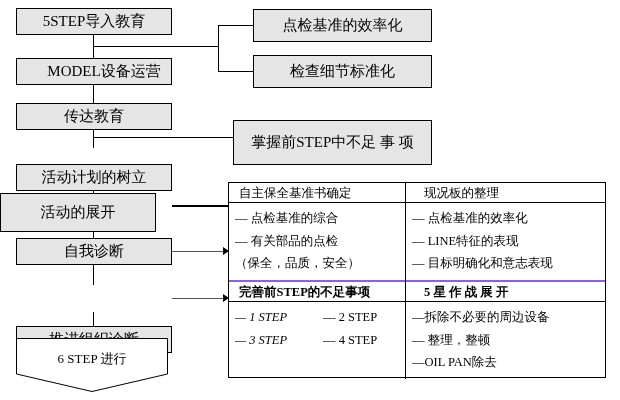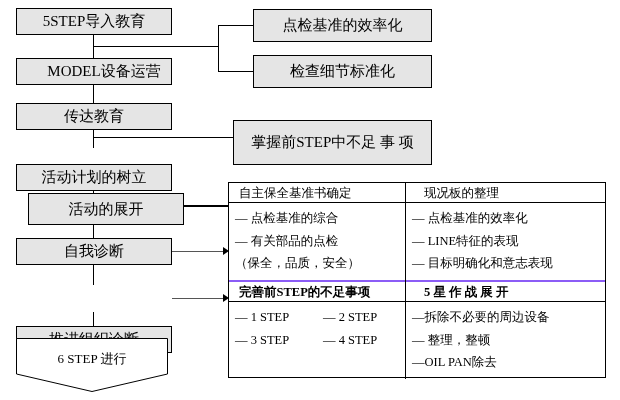--- a/index.html
+++ b/index.html
@@ -101,21 +101,21 @@
   #matrix .item{
     font-size:12.5px;
     line-height:1;
     padding:5px 0 5px 6px;
     white-space:nowrap;
   }
   #matrix .sec2 .hdr{border-top:2px solid #8b5cf6;font-weight:bold;}
   .indent{padding-left:22px;}
   .twocol{display:flex;}
   .twocol span{display:inline-block;}
-  .twocol .c1{width:88px;}
+  .twocol .c1{width:88px;font-style:italic;}
 </style>
 </head>
 <body>
 
 <div id="canvas">
 
   <div class="box" style="left:16px;top:8px;width:156px;height:27px;">
     <span>5STEP导入教育</span>
   </div>
 
@@ -124,21 +124,21 @@
   </div>
 
   <div class="box" style="left:16px;top:103px;width:156px;height:27px;">
     <span>传达教育</span>
   </div>
 
   <div class="box" style="left:16px;top:148px;width:156px;height:27px;margin-top:16px;">
     <span>活动计划的树立</span>
   </div>
 
-  <div class="box" style="left:28px;top:193px;width:156px;height:32px;">
+  <div class="box" style="left:0;top:193px;width:156px;height:39px;">
     <span>活动的展开</span>
   </div>
 
   <div class="box" style="left:16px;top:238px;width:156px;height:27px;">
     <span>自我诊断</span>
   </div>
 
   <div class="box" style="left:16px;top:285px;width:156px;height:27px;margin-top:41px;">
     <span>推进组织诊断</span>
   </div>

